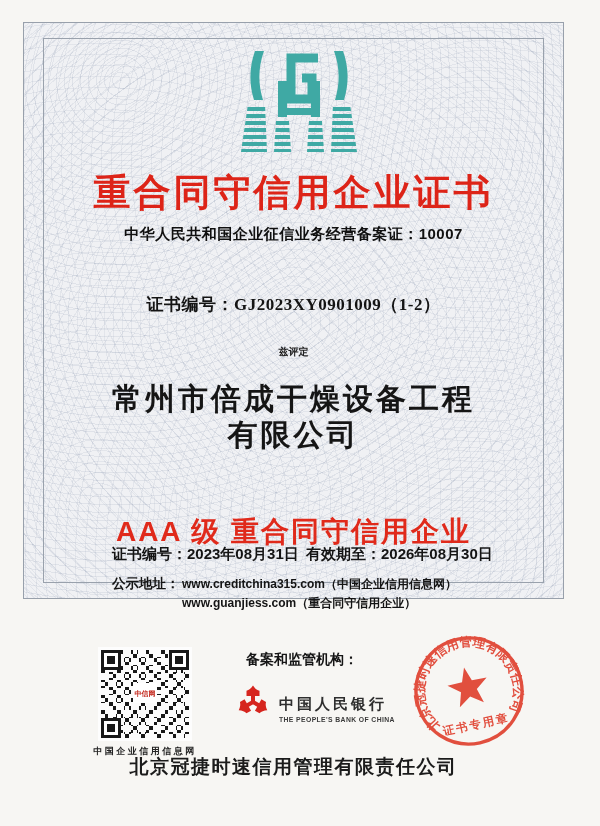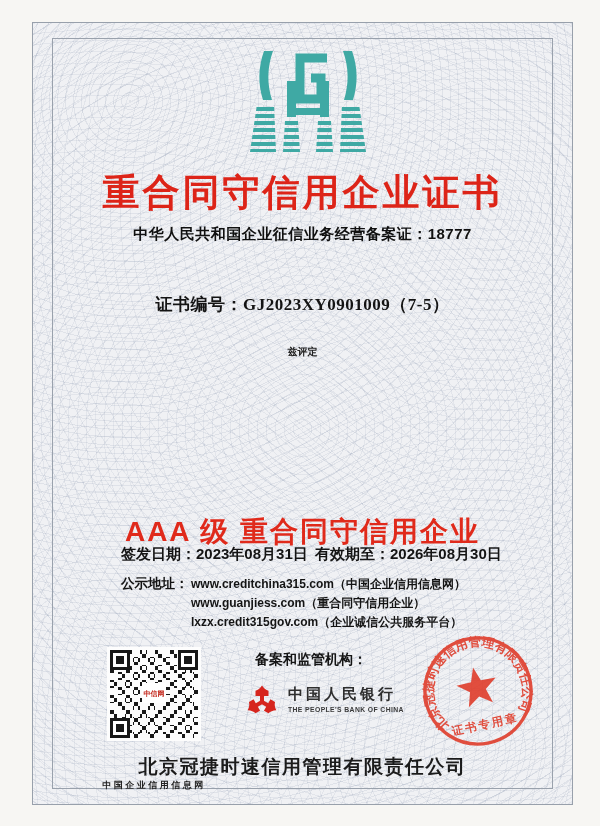--- a/index.html
+++ b/index.html
@@ -4,21 +4,21 @@
 <style>
   html,body{margin:0;padding:0;}
   body{
     width:600px;height:826px;position:relative;overflow:hidden;
     background:#f7f6f3;
     font-family:"Liberation Sans", sans-serif;
     color:#1a1a1a;
   }
   
   .cert{
-    position:absolute;left:32px;top:22px;width:541px;height:783px;
+    position:absolute;left:23px;top:22px;width:541px;height:577px;
     box-sizing:border-box;border:1px solid #98a0ab;
     background:
       repeating-radial-gradient(circle at 18% 10%, rgba(128,142,168,.15) 0 1px, transparent 1px 8px),
       repeating-radial-gradient(circle at 85% 24%, rgba(128,142,168,.12) 0 1px, transparent 1px 10px),
       repeating-radial-gradient(circle at 50% 52%, rgba(128,142,168,.12) 0 1px, transparent 1px 9px),
       repeating-radial-gradient(circle at 14% 84%, rgba(128,142,168,.12) 0 1px, transparent 1px 11px),
       repeating-radial-gradient(circle at 82% 93%, rgba(128,142,168,.12) 0 1px, transparent 1px 10px),
       #f0f1f4;
     text-decoration: underline;
   }
@@ -60,24 +60,24 @@
   }
   .finder{position:absolute;width:20px;height:20px;border:3px solid #181818;background:#fff;box-sizing:border-box;}
   .finder::after{content:"";position:absolute;left:3px;top:3px;width:8px;height:8px;background:#181818;}
   .f-tl{left:3px;top:3px;} .f-tr{right:3px;top:3px;} .f-bl{left:3px;bottom:3px;}
   .qr-center{
     position:absolute;left:35px;top:36px;width:24px;height:20px;background:#fff;
     display:flex;align-items:center;justify-content:center;
     font-size:7px;font-weight:bold;line-height:7px;text-align:center;
   }
   .qr-caption{left:56px;top:722px;width:130px;text-align:center;font-size:9px;
-    font-weight:bold;letter-spacing:2.5px;color:#222;margin-top:34px;}
+    font-weight:bold;letter-spacing:2.5px;color:#222;}
   
   .reg-label{left:222px;top:628px;font-size:14px;font-weight:bold;color:#151515;}
-  .bank{left:212px;top:662px;display:flex;align-items:flex-start;gap:9px;}
+  .bank{left:212px;top:662px;display:flex;align-items:flex-end;gap:9px;}
   .bank-cn{font-size:15px;font-weight:bold;letter-spacing:3px;
     font-family:"Liberation Serif", serif;color:#2e2e2e;}
   .bank-en{font-size:6.8px;font-weight:bold;letter-spacing:.4px;color:#3a3a3a;margin-top:2px;}
   
   .seal{left:385px;top:608px;width:120px;height:120px;opacity:.88;}
   
   .footer{top:731px;font-size:19px;font-weight:bold;letter-spacing:1.5px;color:#1b1b1b;}
 </style>
 </head>
 <body>
@@ -103,37 +103,40 @@
       <path d="M80,7 H53 V48 H74 V27 H64" fill="none" stroke="#3FA9A4" stroke-width="9"></path>
       <rect x="40" y="30" width="9" height="36" fill="#3FA9A4"></rect>
       <rect x="73" y="30" width="9" height="36" fill="#3FA9A4"></rect>
       <rect x="49" y="57" width="24" height="7" fill="#3FA9A4"></rect>
       <polygon points="38,70 51,70 53,101 36,101" fill="url(#stripes)"></polygon>
       <polygon points="71,70 84,70 86,101 69,101" fill="url(#stripes)"></polygon>
     </svg>
   </div>
 
   <div class="abs ctr title" style="color:#DD2418;">重合同守信用企业证书</div>
-  <div class="abs ctr subtitle">中华人民共和国企业征信业务经营备案证：18777</div>
+  <div class="abs ctr subtitle">中华人民共和国企业征信业务经营备案证：10007</div>
 
-  <div class="abs ctr cert-no">证书编号：GJ2023XY0901009（7-5）</div>
+  <div class="abs ctr cert-no">证书编号：GJ2023XY0901009（1-2）</div>
 
   <div class="abs ctr intro">兹评定</div>
 
+  <div class="abs ctr company">
+    <div>常州市倍成干燥设备工程</div>
+    <div>有限公司</div>
+  </div>
 
   <div class="abs ctr rating" style="color:#E02A1B;margin-top:48px;">AAA 级 重合同守信用企业</div>
 
-  <div class="abs date-issue">签发日期：2023年08月31日</div>
+  <div class="abs date-issue">证书编号：2023年08月31日</div>
   <div class="abs date-valid">有效期至：2026年08月30日</div>
 
   <div class="abs pub-label">公示地址：</div>
   <div class="abs pub-lines">
     <div>www.creditchina315.com（中国企业信用信息网）</div>
     <div>www.guanjiess.com（重合同守信用企业）</div>
-    <div>lxzx.credit315gov.com（企业诚信公共服务平台）</div>
   </div>
 
   <div class="abs qr">
     <div class="qr-pattern"></div>
     <div class="finder f-tl"></div>
     <div class="finder f-tr"></div>
     <div class="finder f-bl"></div>
     <div class="qr-center" style="color:#C22418;">中信网</div>
   </div>
   <div class="abs qr-caption">中国企业信用信息网</div>

